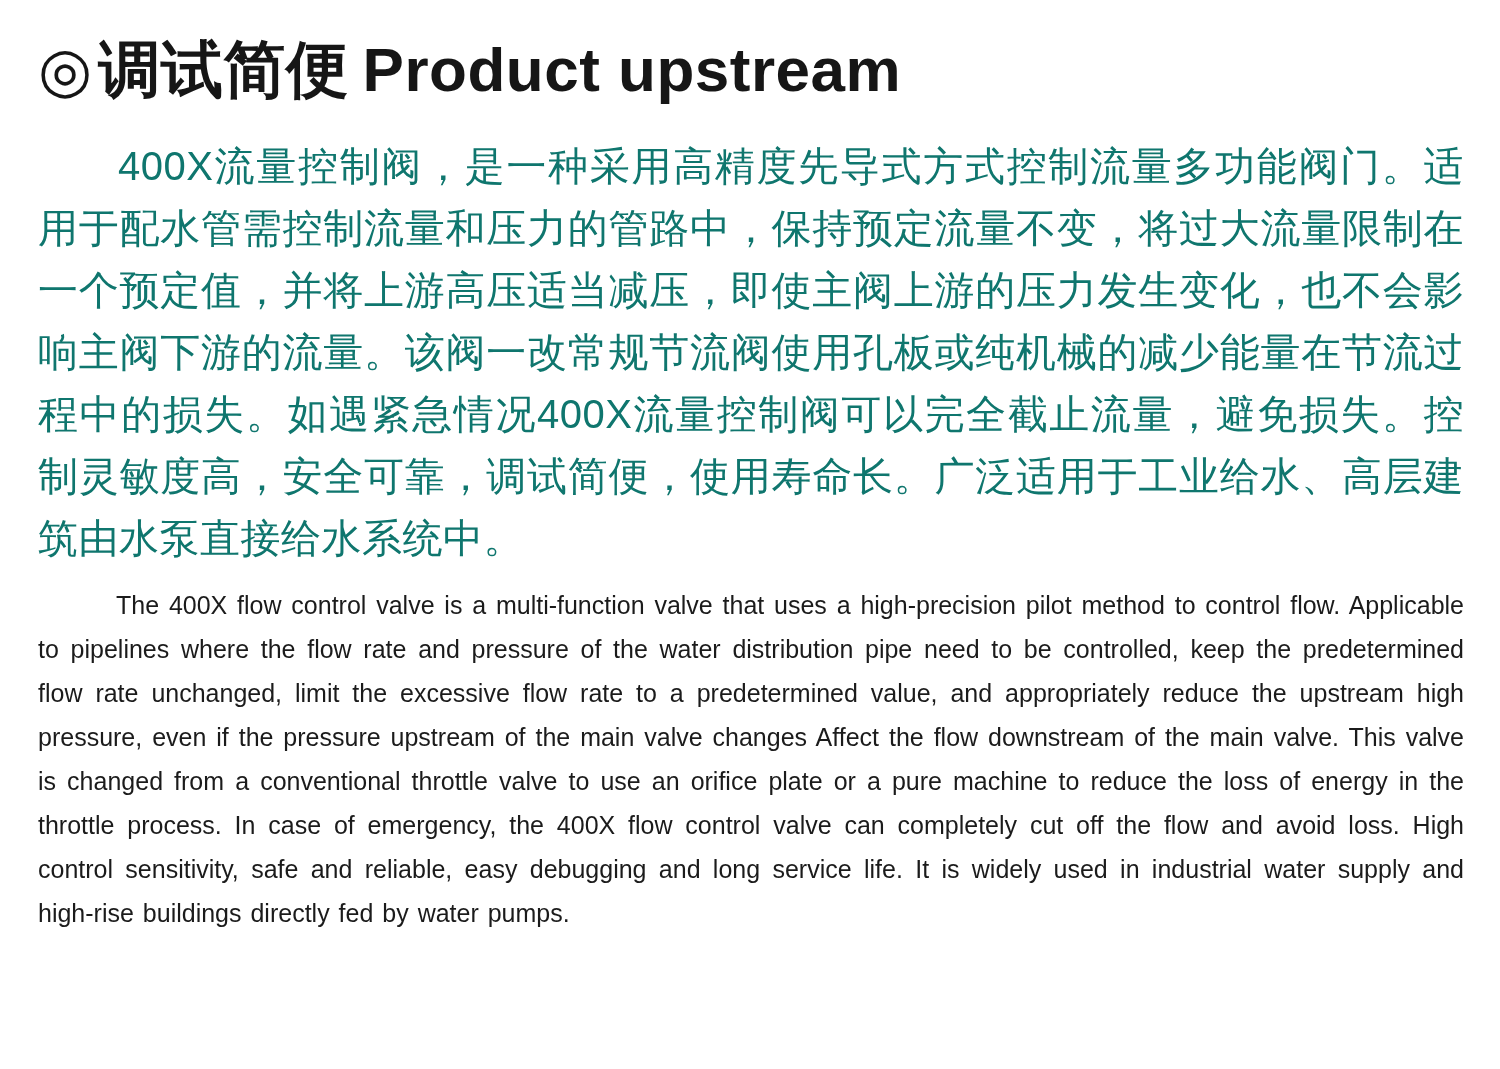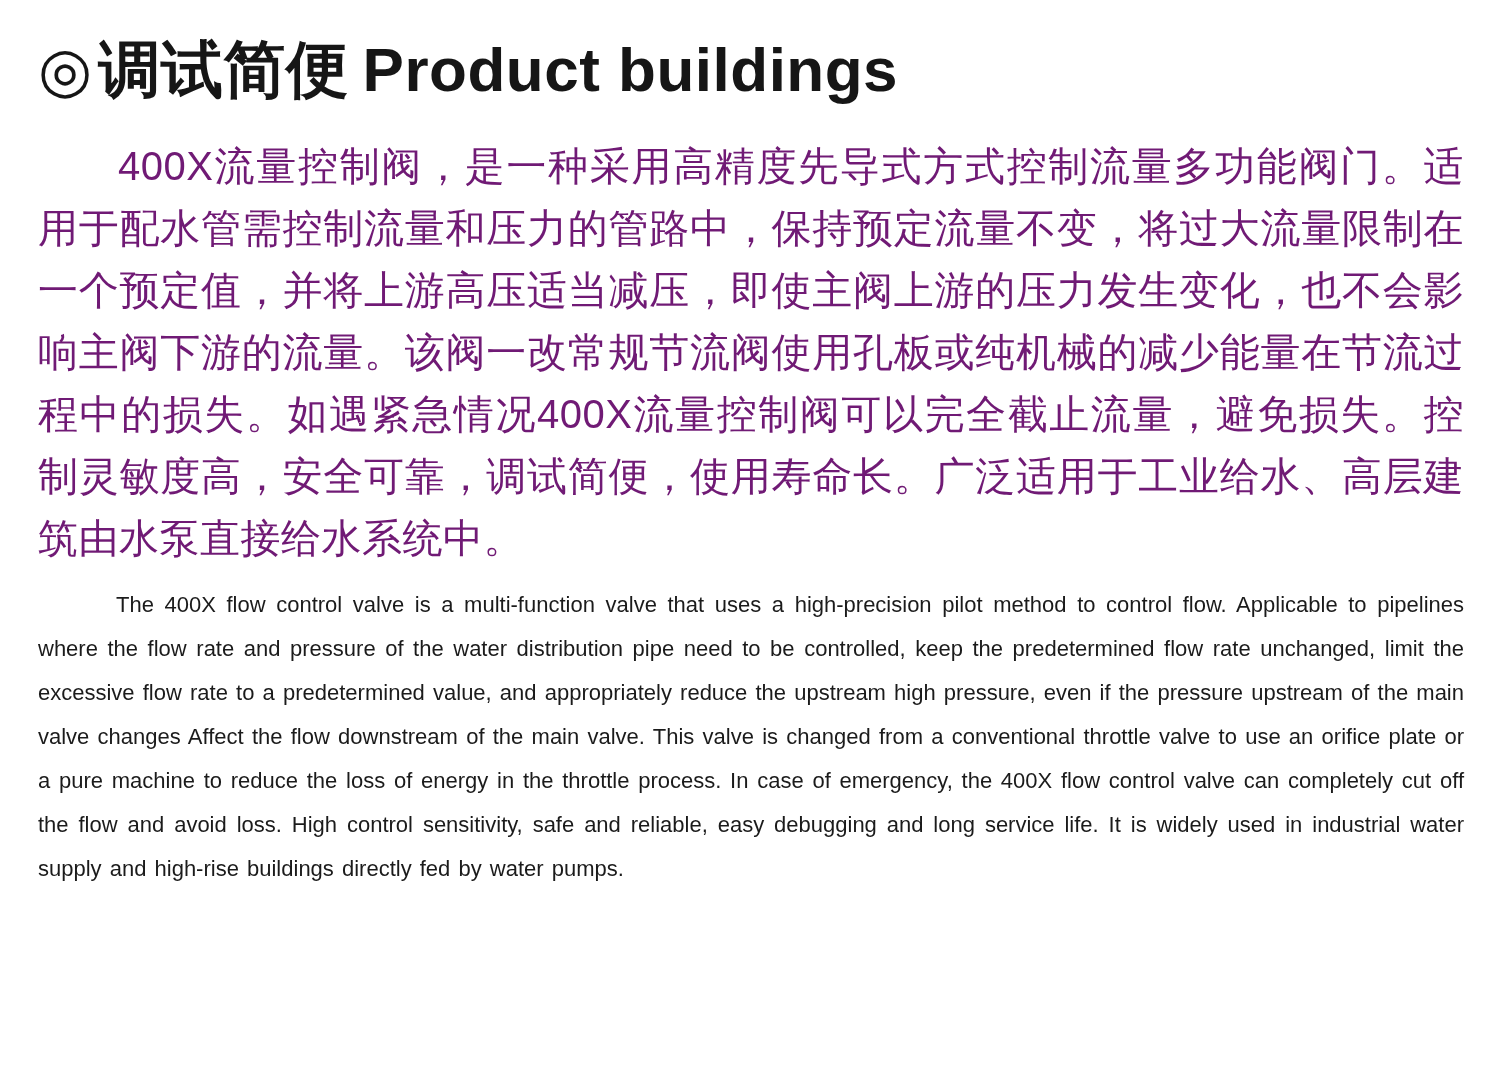--- a/index.html
+++ b/index.html
@@ -38,39 +38,39 @@
   }
   .title .title-en {
     margin-left: 14px;
   }
   .para-zh {
     margin: 0;
     font-size: 40px;
     line-height: 62px;
     text-align: justify;
     text-indent: 2em;
-    color: #701a75;
+    color: #0f766e;
     letter-spacing: 0.5px;
   }
   .para-en {
     margin: 14px 0 0 0;
-    font-size: 22px;
+    font-size: 25px;
     line-height: 44px;
     text-align: justify;
     text-indent: 78px;
     color: #1b1b1b;
     word-spacing: 2px;
   }
 </style>
 </head>
 <body>
 
 <div class="page">
 
   <h1 class="title">
-    <span class="bullet">◎</span><span>调试简便</span><span class="title-en">Product buildings</span>
+    <span class="bullet">◎</span><span>调试简便</span><span class="title-en">Product upstream</span>
   </h1>
 
   <p class="para-zh">400X流量控制阀，是一种采用高精度先导式方式控制流量多功能阀门。适用于配水管需控制流量和压力的管路中，保持预定流量不变，将过大流量限制在一个预定值，并将上游高压适当减压，即使主阀上游的压力发生变化，也不会影响主阀下游的流量。该阀一改常规节流阀使用孔板或纯机械的减少能量在节流过程中的损失。如遇紧急情况400X流量控制阀可以完全截止流量，避免损失。控制灵敏度高，安全可靠，调试简便，使用寿命长。广泛适用于工业给水、高层建筑由水泵直接给水系统中。</p>
 
   <p class="para-en">The 400X flow control valve is a multi-function valve that uses a high-precision pilot method to control flow. Applicable to pipelines where the flow rate and pressure of the water distribution pipe need to be controlled, keep the predetermined flow rate unchanged, limit the excessive flow rate to a predetermined value, and appropriately reduce the upstream high pressure, even if the pressure upstream of the main valve changes Affect the flow downstream of the main valve. This valve is changed from a conventional throttle valve to use an orifice plate or a pure machine to reduce the loss of energy in the throttle process. In case of emergency, the 400X flow control valve can completely cut off the flow and avoid loss. High control sensitivity, safe and reliable, easy debugging and long service life. It is widely used in industrial water supply and high-rise buildings directly fed by water pumps.</p>
 
 </div>
 
 </body></html>

